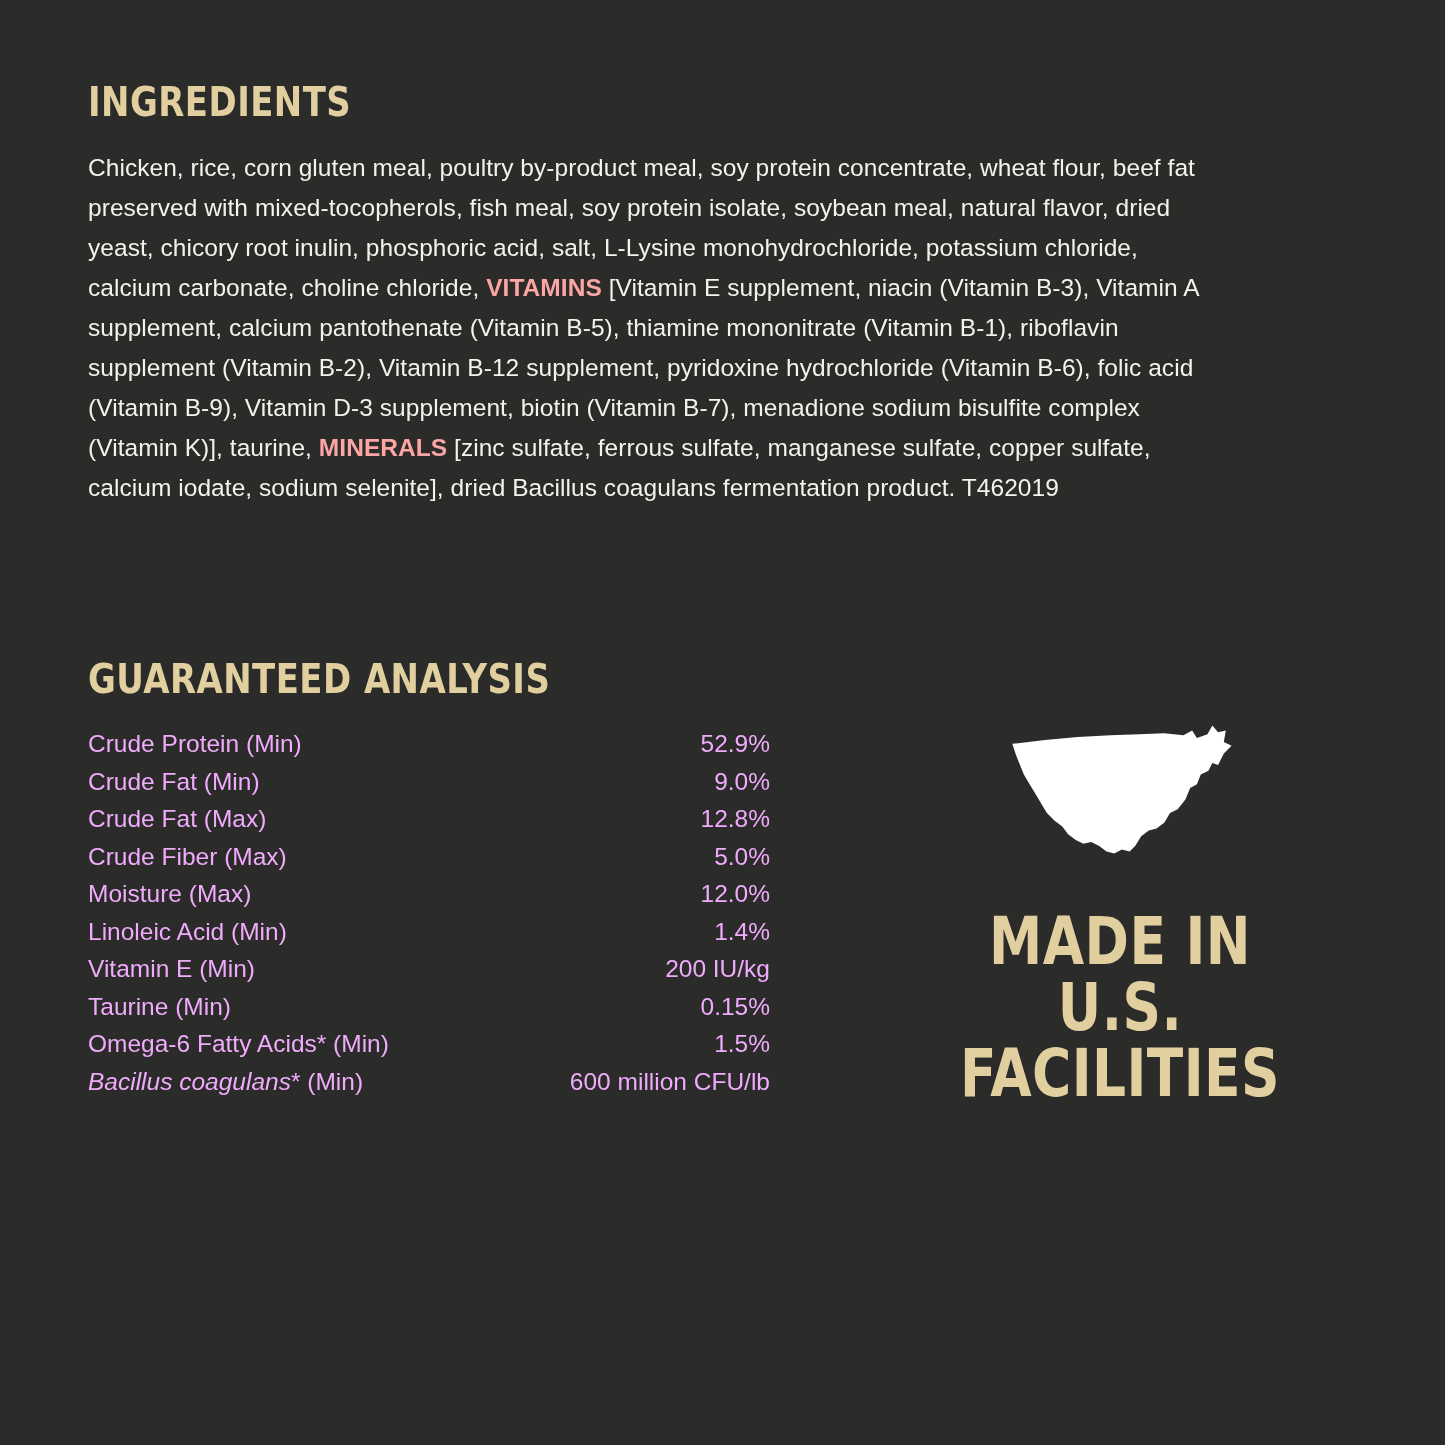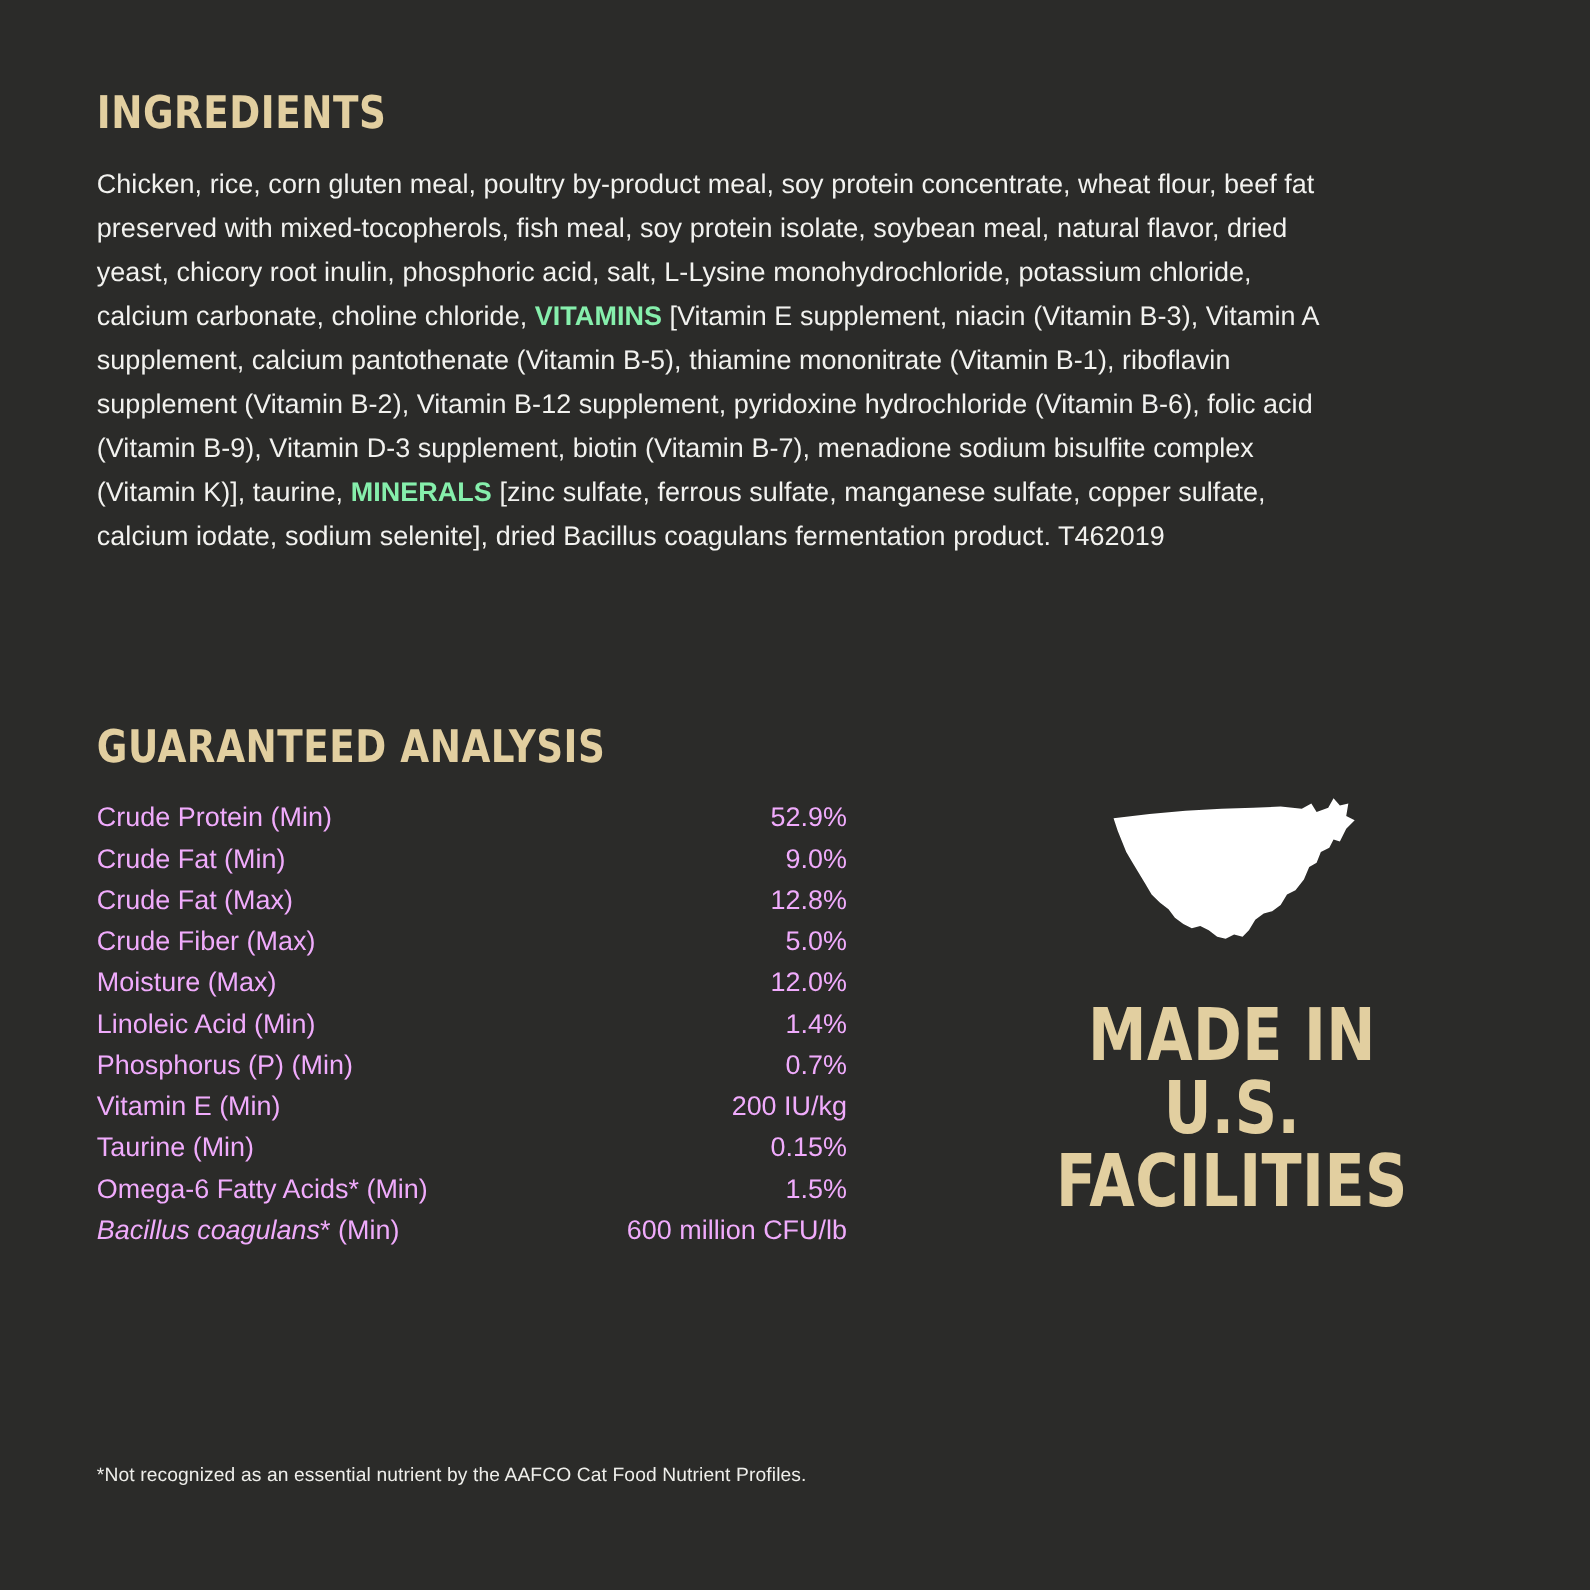--- a/index.html
+++ b/index.html
@@ -34,21 +34,21 @@
   }
   .ingredients-body {
     font-size: 24.5px;
     line-height: 40px;
     color: #f2f2ef;
     max-width: 1258px;
     letter-spacing: 0.05px;
   }
   .ingredients-body b {
     font-weight: 700;
-    color: #86efac;
+    color: #fca5a5;
   }
   .ga-block {
     position: absolute;
     left: 88px;
     top: 655px;
     width: 700px;
   }
   .ga-table {
     width: 682px;
     border-collapse: collapse;
@@ -133,24 +133,20 @@
           </tr>
           <tr>
             <td class="name">Moisture (Max)</td>
             <td class="value">12.0%</td>
           </tr>
           <tr>
             <td class="name">Linoleic Acid (Min)</td>
             <td class="value">1.4%</td>
           </tr>
           <tr>
-            <td class="name">Phosphorus (P) (Min)</td>
-            <td class="value">0.7%</td>
-          </tr>
-          <tr>
             <td class="name">Vitamin E (Min)</td>
             <td class="value">200 IU/kg</td>
           </tr>
           <tr>
             <td class="name">Taurine (Min)</td>
             <td class="value">0.15%</td>
           </tr>
           <tr>
             <td class="name">Omega-6 Fatty Acids* (Min)</td>
             <td class="value">1.5%</td>
@@ -167,14 +163,13 @@
     <svg class="usa-map" viewBox="0 0 260 170" aria-hidden="true">
       <path fill="#ffffff" d="M18 24 L52 20 L86 17 L120 15 L150 14 L176 13 L196 15 L205 10 L210 18 L221 14 L226 5 L232 12 L240 10 L238 22 L246 26 L238 34 L232 46 L226 44 L222 52 L214 56 L210 66 L203 70 L198 82 L190 92 L182 96 L176 106 L168 112 L160 114 L152 120 L146 130 L140 136 L132 134 L124 138 L116 136 L108 130 L100 126 L92 128 L84 124 L76 118 L70 110 L62 104 L54 96 L48 86 L42 76 L36 66 L30 56 L26 46 L22 36 Z"></path>
     </svg>
     <div class="usa-text">
       <div>MADE IN</div>
       <div>U.S.</div>
       <div>FACILITIES</div>
     </div>
   </div>
 
-  <div class="footnote">*Not recognized as an essential nutrient by the AAFCO Cat Food Nutrient Profiles.</div>
 </div>
 
 </body></html>

